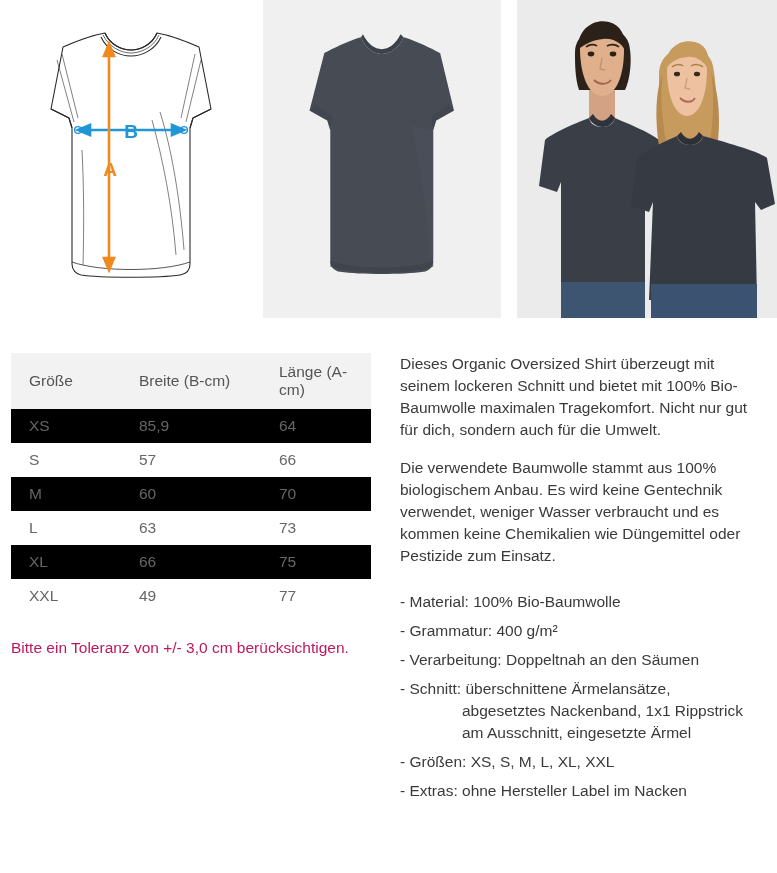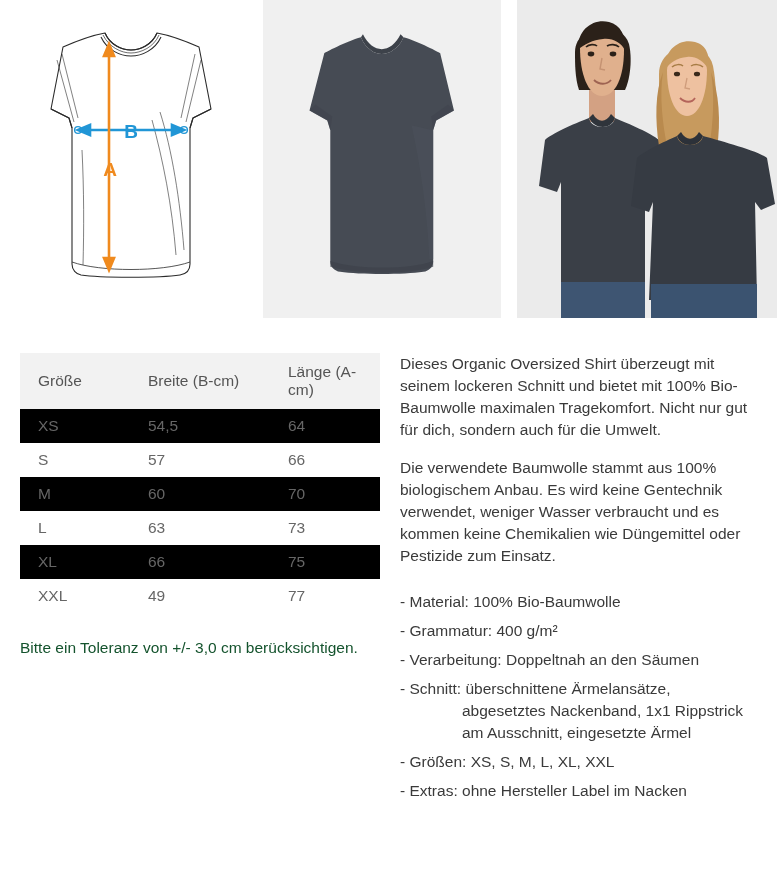--- a/index.html
+++ b/index.html
@@ -62,21 +62,21 @@
 
   
   .lower {
     display: flex;
     padding: 0 0 0 0;
     margin-top: 35px;
   }
 
   .left-col {
     width: 400px;
-    padding-left: 20px;
+    padding-left: 11px;
   }
 
   .size-table {
     border-collapse: collapse;
     width: 360px;
     font-size: 15.5px;
   }
   .size-table th {
     text-align: left;
     font-weight: normal;
@@ -92,21 +92,21 @@
   }
   .size-table tr.odd td { background: #000000; }
   .size-table tr.even td { background: #ffffff; }
   .col-size { width: 110px; }
   .col-width { width: 140px; }
   .col-length { width: 110px; }
 
   .tolerance {
     margin-top: 26px;
     font-size: 15.5px;
-    color: #14532d;
+    color: #be185d;
     padding-left: 0;
   }
 
   .right-col {
     width: 377px;
     padding-right: 18px;
     font-size: 15.5px;
     line-height: 1.42;
     color: #3a3a3a;
   }
@@ -265,21 +265,21 @@
         <thead>
           <tr>
             <th class="col-size">Größe</th>
             <th class="col-width">Breite (B-cm)</th>
             <th class="col-length">Länge (A-cm)</th>
           </tr>
         </thead>
         <tbody>
           <tr class="odd">
             <td>XS</td>
-            <td>54,5</td>
+            <td>85,9</td>
             <td>64</td>
           </tr>
           <tr class="even">
             <td>S</td>
             <td>57</td>
             <td>66</td>
           </tr>
           <tr class="odd">
             <td>M</td>
             <td>60</td>

